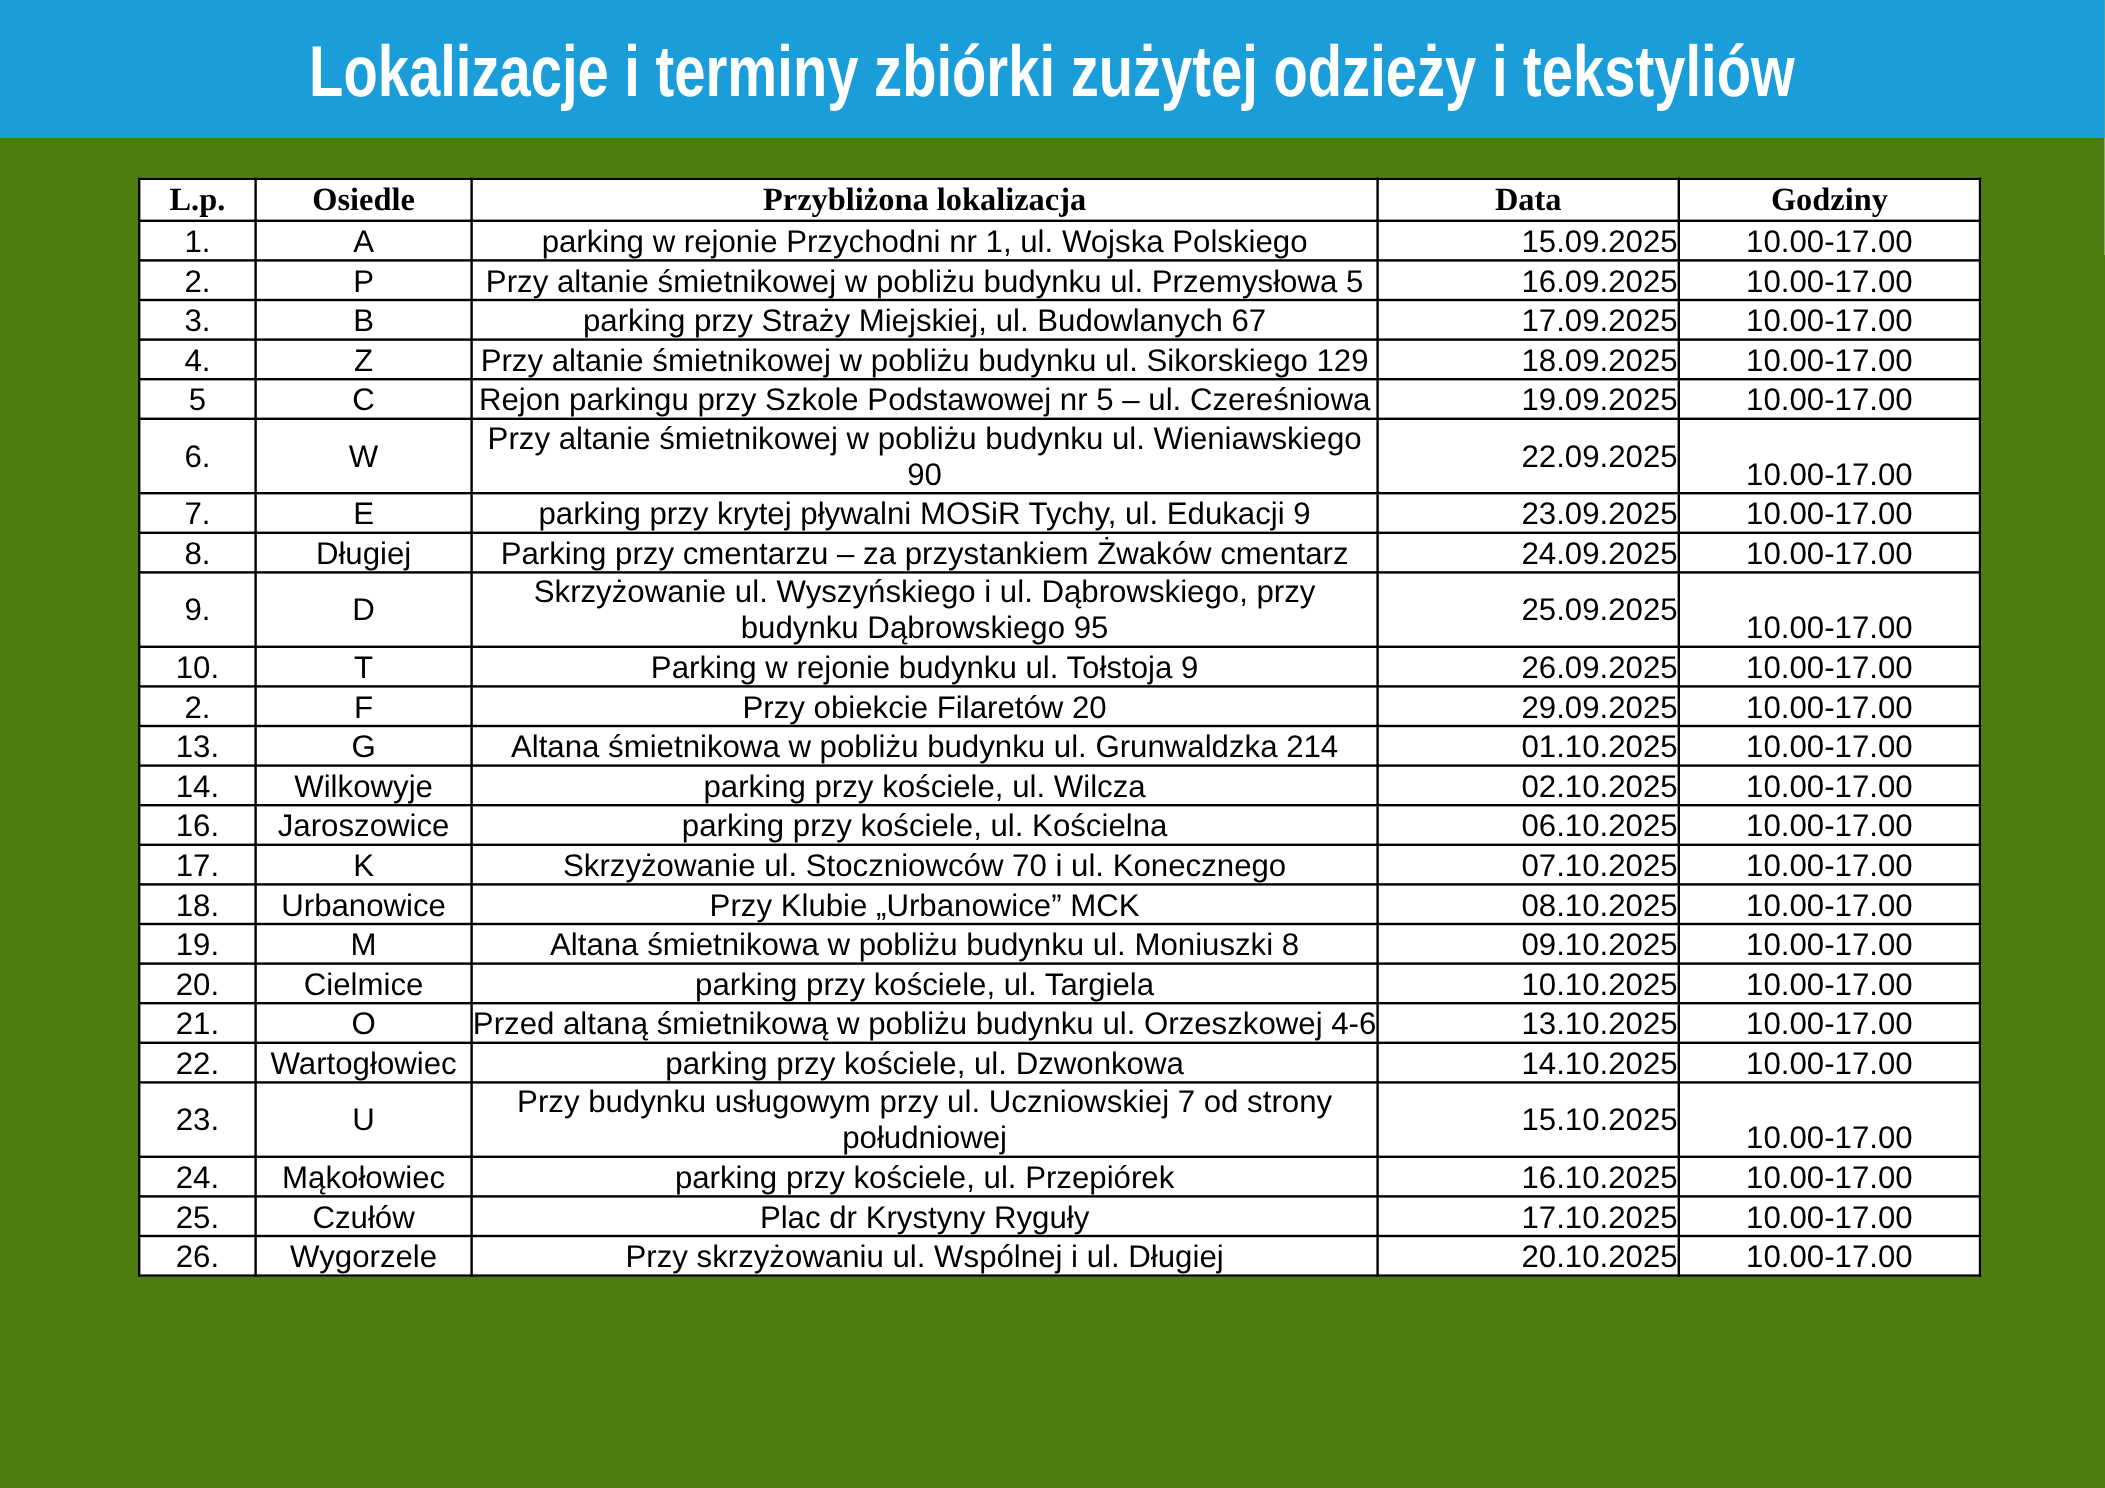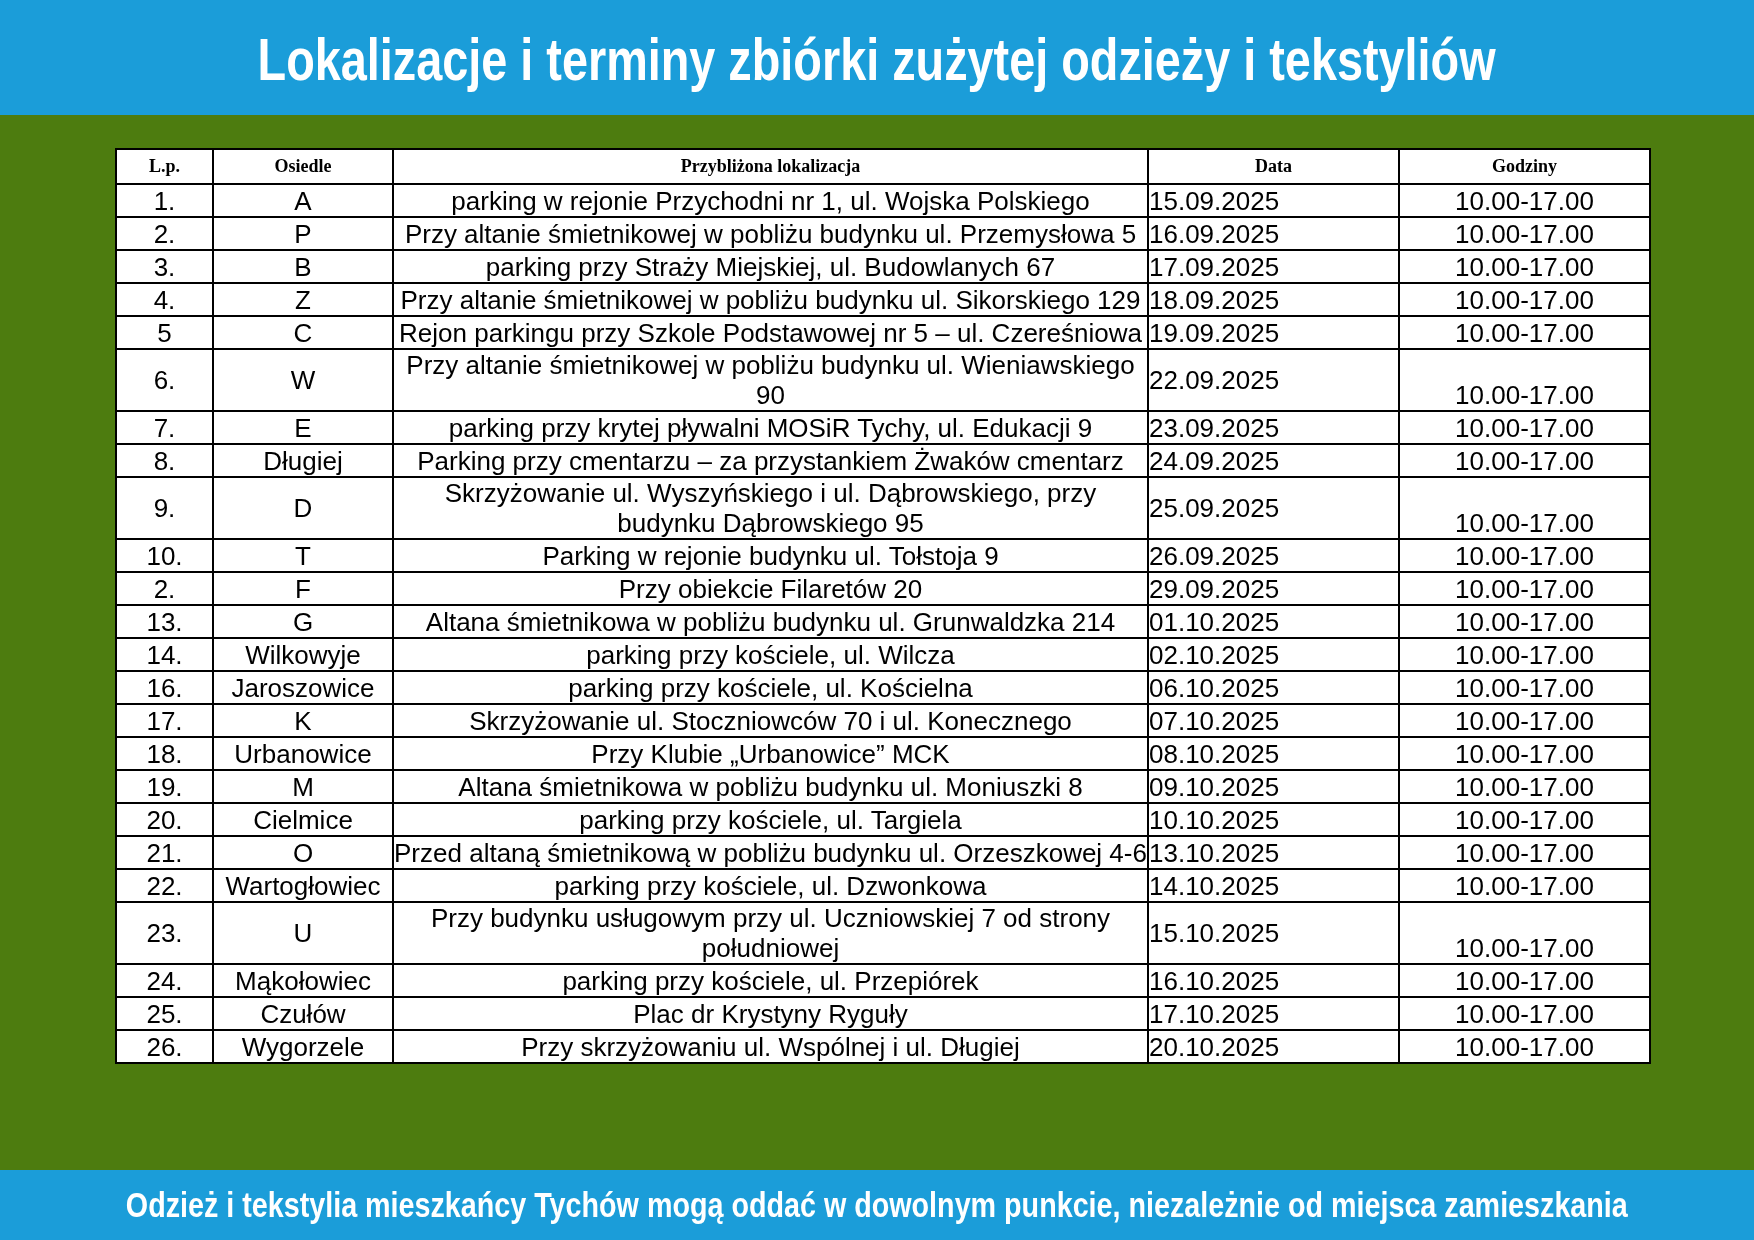--- a/index.html
+++ b/index.html
@@ -51,21 +51,21 @@
     background: #ffffff;
   }
   table.schedule th, table.schedule td {
     border: 2px solid #000000;
     color: #000000;
     overflow: hidden;
   }
   table.schedule th {
     font-family: "Liberation Serif", serif;
     font-weight: 700;
-    font-size: 18px;
+    font-size: 27px;
     height: 33px;
     text-align: center;
     vertical-align: middle;
     padding: 0;
   }
   table.schedule td {
     font-size: 26px;
     line-height: 30px;
     padding: 0;
   }
@@ -74,21 +74,21 @@
   td.c-lp, td.c-os {
     text-align: center;
     vertical-align: middle;
   }
   td.c-loc {
     text-align: center;
     vertical-align: middle;
     padding: 0 8px;
   }
   td.c-date {
-    text-align: left;
+    text-align: right;
     vertical-align: middle;
   }
   td.c-time {
     text-align: center;
     vertical-align: bottom;
     padding-bottom: 2px;
   }
   .bottombar {
     position: absolute;
     left: 0;
@@ -303,17 +303,14 @@
             <td class="c-lp">26.</td>
             <td class="c-os">Wygorzele</td>
             <td class="c-loc">Przy skrzyżowaniu ul. Wspólnej i ul. Długiej</td>
             <td class="c-date">20.10.2025</td>
             <td class="c-time">10.00-17.00</td>
           </tr>
         </tbody>
     </table>
   </div>
 
-  <div class="bottombar">
-    <span class="note">Odzież i tekstylia mieszkańcy Tychów mogą oddać w dowolnym punkcie, niezależnie od miejsca zamieszkania</span>
-  </div>
 
 </div>
 
 </body></html>

